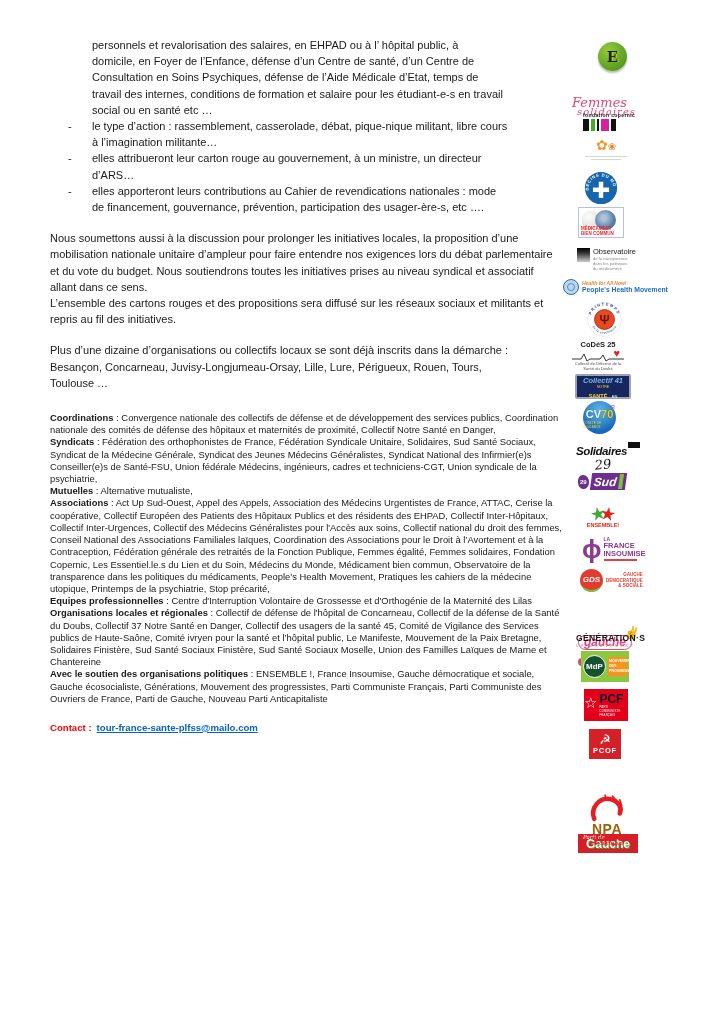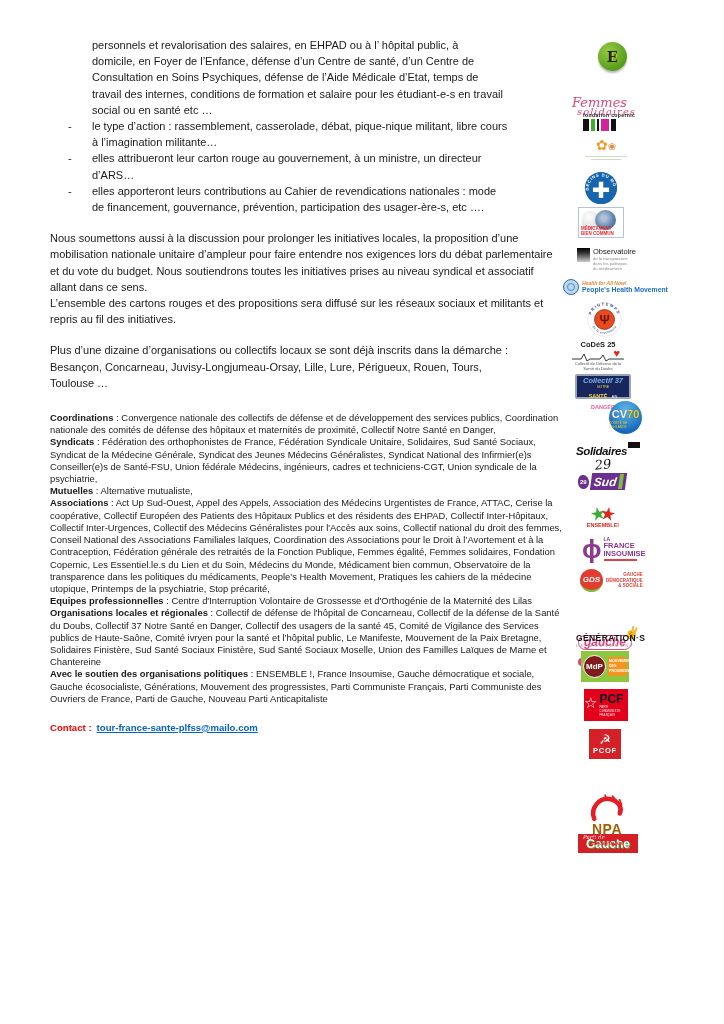--- a/index.html
+++ b/index.html
@@ -146,21 +146,21 @@
     border-radius:8px; display:inline-block; padding:0 5px; line-height:13px; }
   .eco-line2 { background:#e5427d; color:#fff; font-size:6px; font-weight:bold; font-style:italic;
     border-radius:5px; padding:0 4px; display:inline-block; margin-top:1px; line-height:8px; }
 
   
   .gen-title { font-size:8.5px; font-weight:900; color:#111; letter-spacing:.4px; }
   .gen-sub { font-size:3.8px; color:#999; letter-spacing:2.4px; margin-top:1px; }
 
   
   .mdp { width:48px; height:31px; background:#8dc63f; display:flex; align-items:center; padding:2px; gap:2px; }
-  .mdp-circle { width:23px; height:23px; background:#7f1d1d; border-radius:50%; border:1px solid #fff; color:#fff;
+  .mdp-circle { width:23px; height:23px; background:#14532d; border-radius:50%; border:1px solid #fff; color:#fff;
     font-weight:bold; font-size:8px; display:flex; align-items:center; justify-content:center; flex:none; }
   .mdp-side { background:#f7941d; color:#fff; font-size:3.6px; font-weight:bold; line-height:1.35; padding:2px 1px; width:19px; }
 
   
   .pcf { width:44px; height:32px; background:#e2001a; display:flex; align-items:center; justify-content:center; gap:2px; }
   .pcf-star { color:#fff; font-size:15px; line-height:15px; margin-top:-5px; }
   .pcf-col { text-align:left; }
   .pcf-abbr { color:#0f172a; font-weight:900; font-size:12px; line-height:12px; display:block; }
   .pcf-sub { color:#fff; font-size:2.8px; letter-spacing:.2px; display:block; }
 
@@ -308,30 +308,30 @@
     <div class="codes-ekg">
       <svg width="52" height="12" viewBox="0 0 52 12">
         <polyline points="0,8 9,8 12,3 15,10 18,8 28,8 31,4 34,10 37,8 52,8" stroke="#333" stroke-width="1" fill="none"></polyline>
       </svg>
       <span class="codes-heart">♥</span>
     </div>
     <div class="codes-sub">Collectif de Défense de la Santé du Doubs</div>
   </div>
 
   <div class="lg c37" style="left:575px;top:374px;">
-    <div class="c37-line1">Collectif 37</div>
+    <div class="c37-line1">Collectif 41</div>
     <span class="c37-notre">NOTRE</span>
     <div class="c37-line3">
       <span class="c37-sante">SANTÉ</span>
       <span class="c37-en">EN</span>
       <span class="c37-danger">DANGER</span>
     </div>
   </div>
 
-  <div class="lg cv70" style="left:609px;top:401px;align-items:center;">
+  <div class="lg cv70" style="left:583px;top:401px;align-items:center;">
     <div class="cv70-text">
       <span class="cv">CV</span><span class="num">70</span>
     </div>
     <div class="cv70-sub">COMITÉ DE VIGILANCE</div>
   </div>
 
   <div class="lg s29" style="left:576px;top:441px;">
     <div class="s29-row">
       <span class="s29-title">Solidaires</span><span class="s29-box"></span>
     </div>

